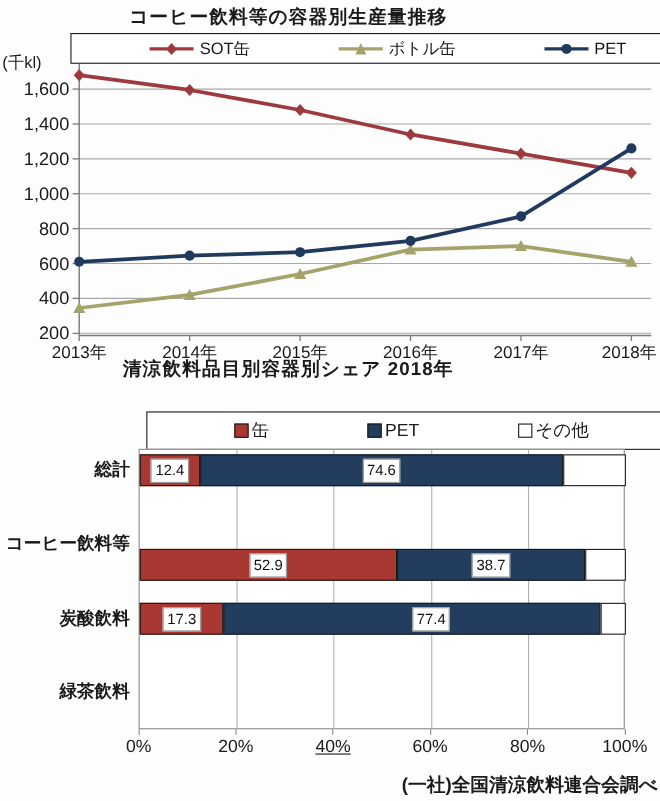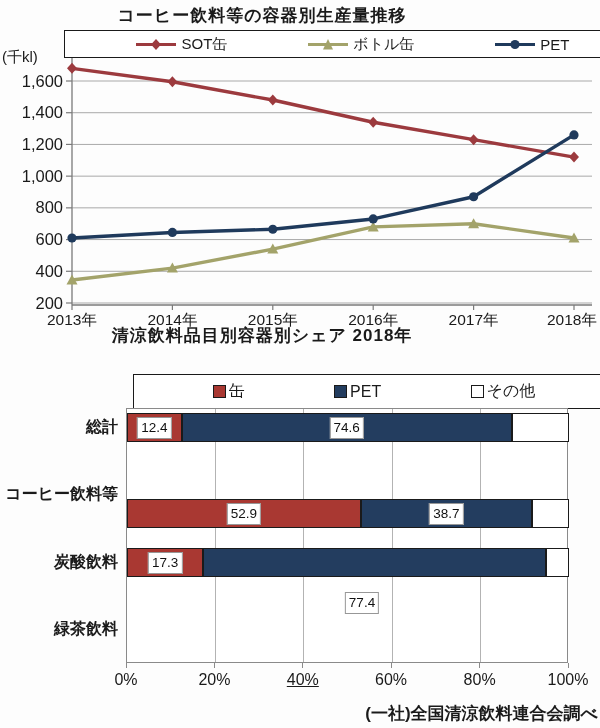--- a/index.html
+++ b/index.html
@@ -151,21 +151,21 @@
         <div class="bar-seg" style="left: 0px; width: 233.818px; background: rgb(169, 56, 50);"></div>
         <div class="val-label" style="left: 116.909px; transform: translateX(-50%);">52.9</div>
         <div class="bar-seg" style="left: 233.818px; width: 171.054px; background: rgb(35, 61, 95);"></div>
         <div class="val-label" style="left: 319.345px; transform: translateX(-50%);">38.7</div>
         <div class="bar-seg" style="left: 404.872px; width: 37.128px; background: rgb(255, 255, 255);"></div>
       </div>
       <div class="bar-row" style="top: 139px;">
         <div class="bar-seg" style="left: 0px; width: 76.466px; background: rgb(169, 56, 50);"></div>
         <div class="val-label" style="left: 38.233px; transform: translateX(-50%);">17.3</div>
         <div class="bar-seg" style="left: 76.466px; width: 342.108px; background: rgb(35, 61, 95);"></div>
-        <div class="val-label" style="left: 235px; transform: translateX(-50%); margin-top: 40px;">77.4</div>
+        <div class="val-label" style="left: 265px; transform: translateX(-50%);">77.4</div>
         <div class="bar-seg" style="left: 418.574px; width: 23.426px; background: rgb(255, 255, 255);"></div>
       </div>
     </div>
   <div id="barDecor"></div>
   <div class="footer-note">(一社)全国清涼飲料連合会調べ</div>
 
 <div class="cat-label" style="top: 416.5px; position: absolute;">総計</div>
     <div class="cat-label" style="top: 483.5px; position: absolute;">コーヒー飲料等</div>
     <div class="cat-label" style="top: 551.5px; position: absolute;">炭酸飲料</div>
     <div class="cat-label" style="top: 618.5px; position: absolute;">緑茶飲料</div>

